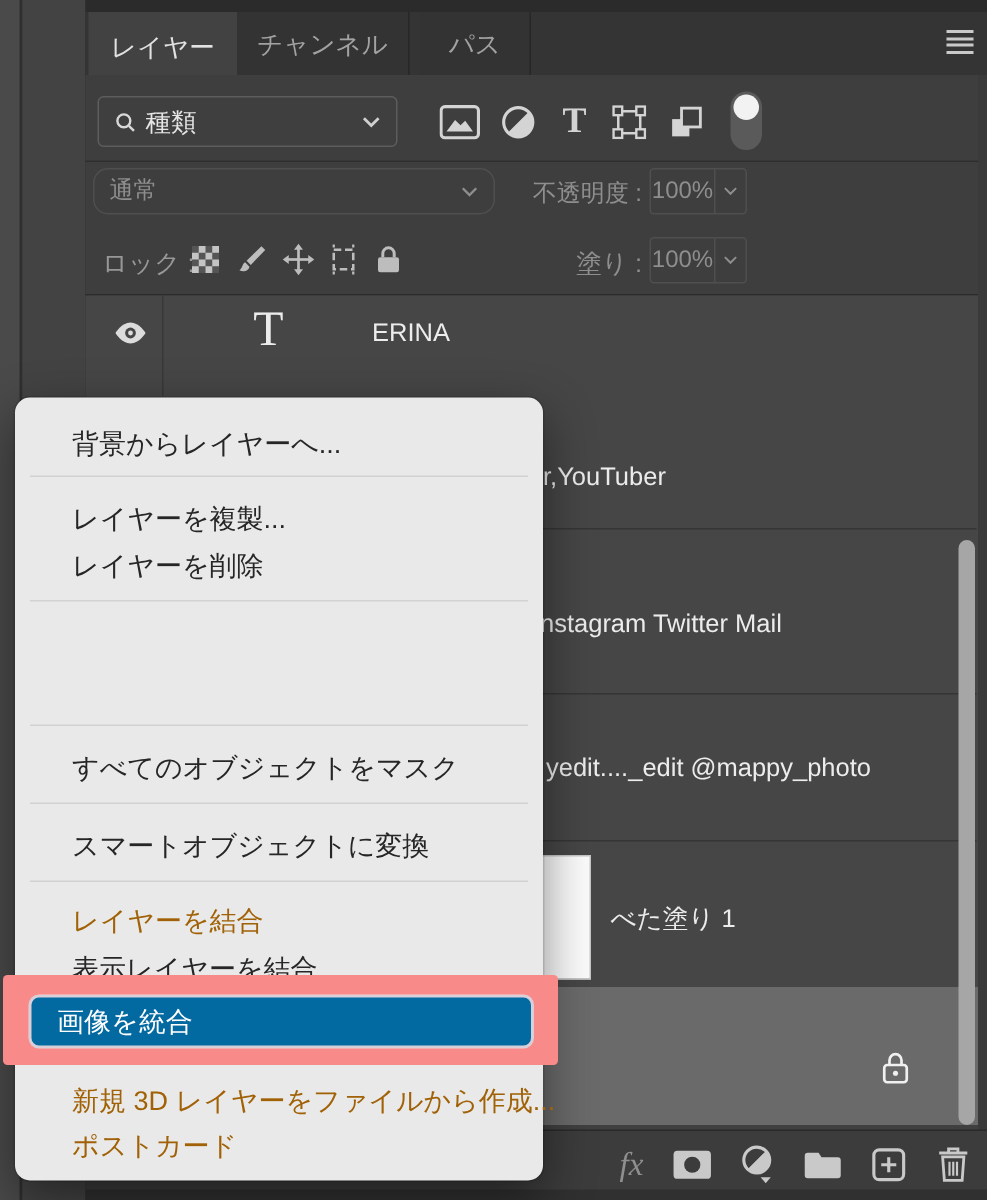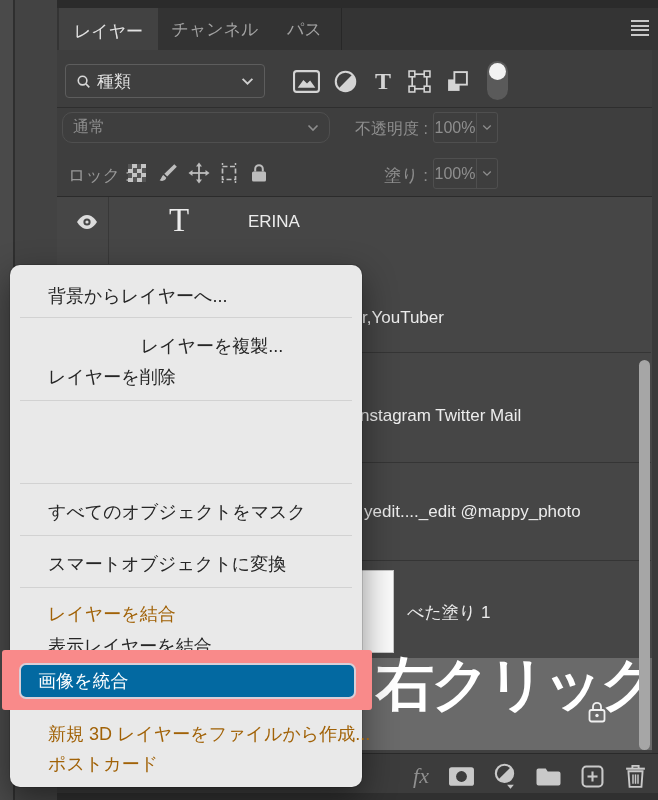--- a/index.html
+++ b/index.html
@@ -78,21 +78,21 @@
   <div class="abs gutter2"></div>
 
   <div class="abs topstrip"></div>
   <div class="abs tabbar"></div>
   <div class="tab active abs" style="left:59px;top:8px;width:99px;">
       <span>レイヤー</span>
     </div>
   <div class="tab abs" style="left:158px;top:8px;width:114px;">
       <span>チャンネル</span>
     </div>
-  <div class="tab abs" style="left:268px;top:8px;width:73px;">
+  <div class="tab abs" style="left:280px;top:8px;width:73px;">
       <span>パス</span>
     </div>
   <div class="abs hamburger">
       <div></div>
       <div></div>
       <div></div>
       <div></div>
     </div>
 
   <div class="abs filterrow"></div>
@@ -224,21 +224,20 @@
   <div class="rowsep" style="top:560px;"></div>
 
   <div class="layername" style="left:362px;top:308px;">r,YouTuber</div>
   <div class="layername" style="left:360px;top:406px;">nstagram Twitter Mail</div>
   <div class="layername" style="left:364px;top:502px;">yedit...._edit @mappy_photo</div>
 
   <div class="abs whitethumb"></div>
   <div class="layername" style="left:407px;top:601px;">べた塗り 1</div>
 
   <div class="abs bgrow"></div>
-  <div class="abs bigtext">右クリック</div>
   <div class="abs lockbig">
     <svg width="20" height="24" viewBox="0 0 20 24">
         <rect x="2.5" y="10" width="15" height="11.5" rx="2" fill="none" stroke="#f0f0f0" stroke-width="1.8"></rect>
         <path d="M6 10 V6.8 a4 4 0 0 1 8 0 V10" fill="none" stroke="#f0f0f0" stroke-width="1.8"></path>
         <circle cx="10" cy="15.5" r="1.7" fill="#f0f0f0"></circle>
       </svg>
   </div>
 
   <div class="abs scrollbar"></div>
   <div class="abs rightedge"></div>
@@ -280,21 +279,21 @@
         <path d="M4.2 7 h13.6 l-1.1 15 h-11.4 Z" fill="none" stroke="#c9c9c9" stroke-width="1.8"></path>
         <line x1="8.6" y1="10" x2="8.6" y2="19" stroke="#c9c9c9" stroke-width="1.4"></line>
         <line x1="11" y1="10" x2="11" y2="19" stroke="#c9c9c9" stroke-width="1.4"></line>
         <line x1="13.4" y1="10" x2="13.4" y2="19" stroke="#c9c9c9" stroke-width="1.4"></line>
       </svg>
   </div>
 
   <div class="abs menu">
     <div class="mi" style="top:15px;">背景からレイヤーへ...</div>
     <div class="msep" style="top:52px;"></div>
-    <div class="mi" style="top:65px;text-align:center;">レイヤーを複製...</div>
+    <div class="mi" style="top:65px;">レイヤーを複製...</div>
     <div class="mi" style="top:96px;">レイヤーを削除</div>
     <div class="msep" style="top:135px;"></div>
     <div class="msep" style="top:218px;"></div>
     <div class="mi" style="top:231px;">すべてのオブジェクトをマスク</div>
     <div class="msep" style="top:270px;"></div>
     <div class="mi" style="top:283px;">スマートオブジェクトに変換</div>
     <div class="msep" style="top:322px;"></div>
     <div class="mi disabled" style="top:333px;">レイヤーを結合</div>
     <div class="mi" style="top:365px;">表示レイヤーを結合</div>
     <div class="mi disabled" style="top:453px;">新規 3D レイヤーをファイルから作成...</div>

